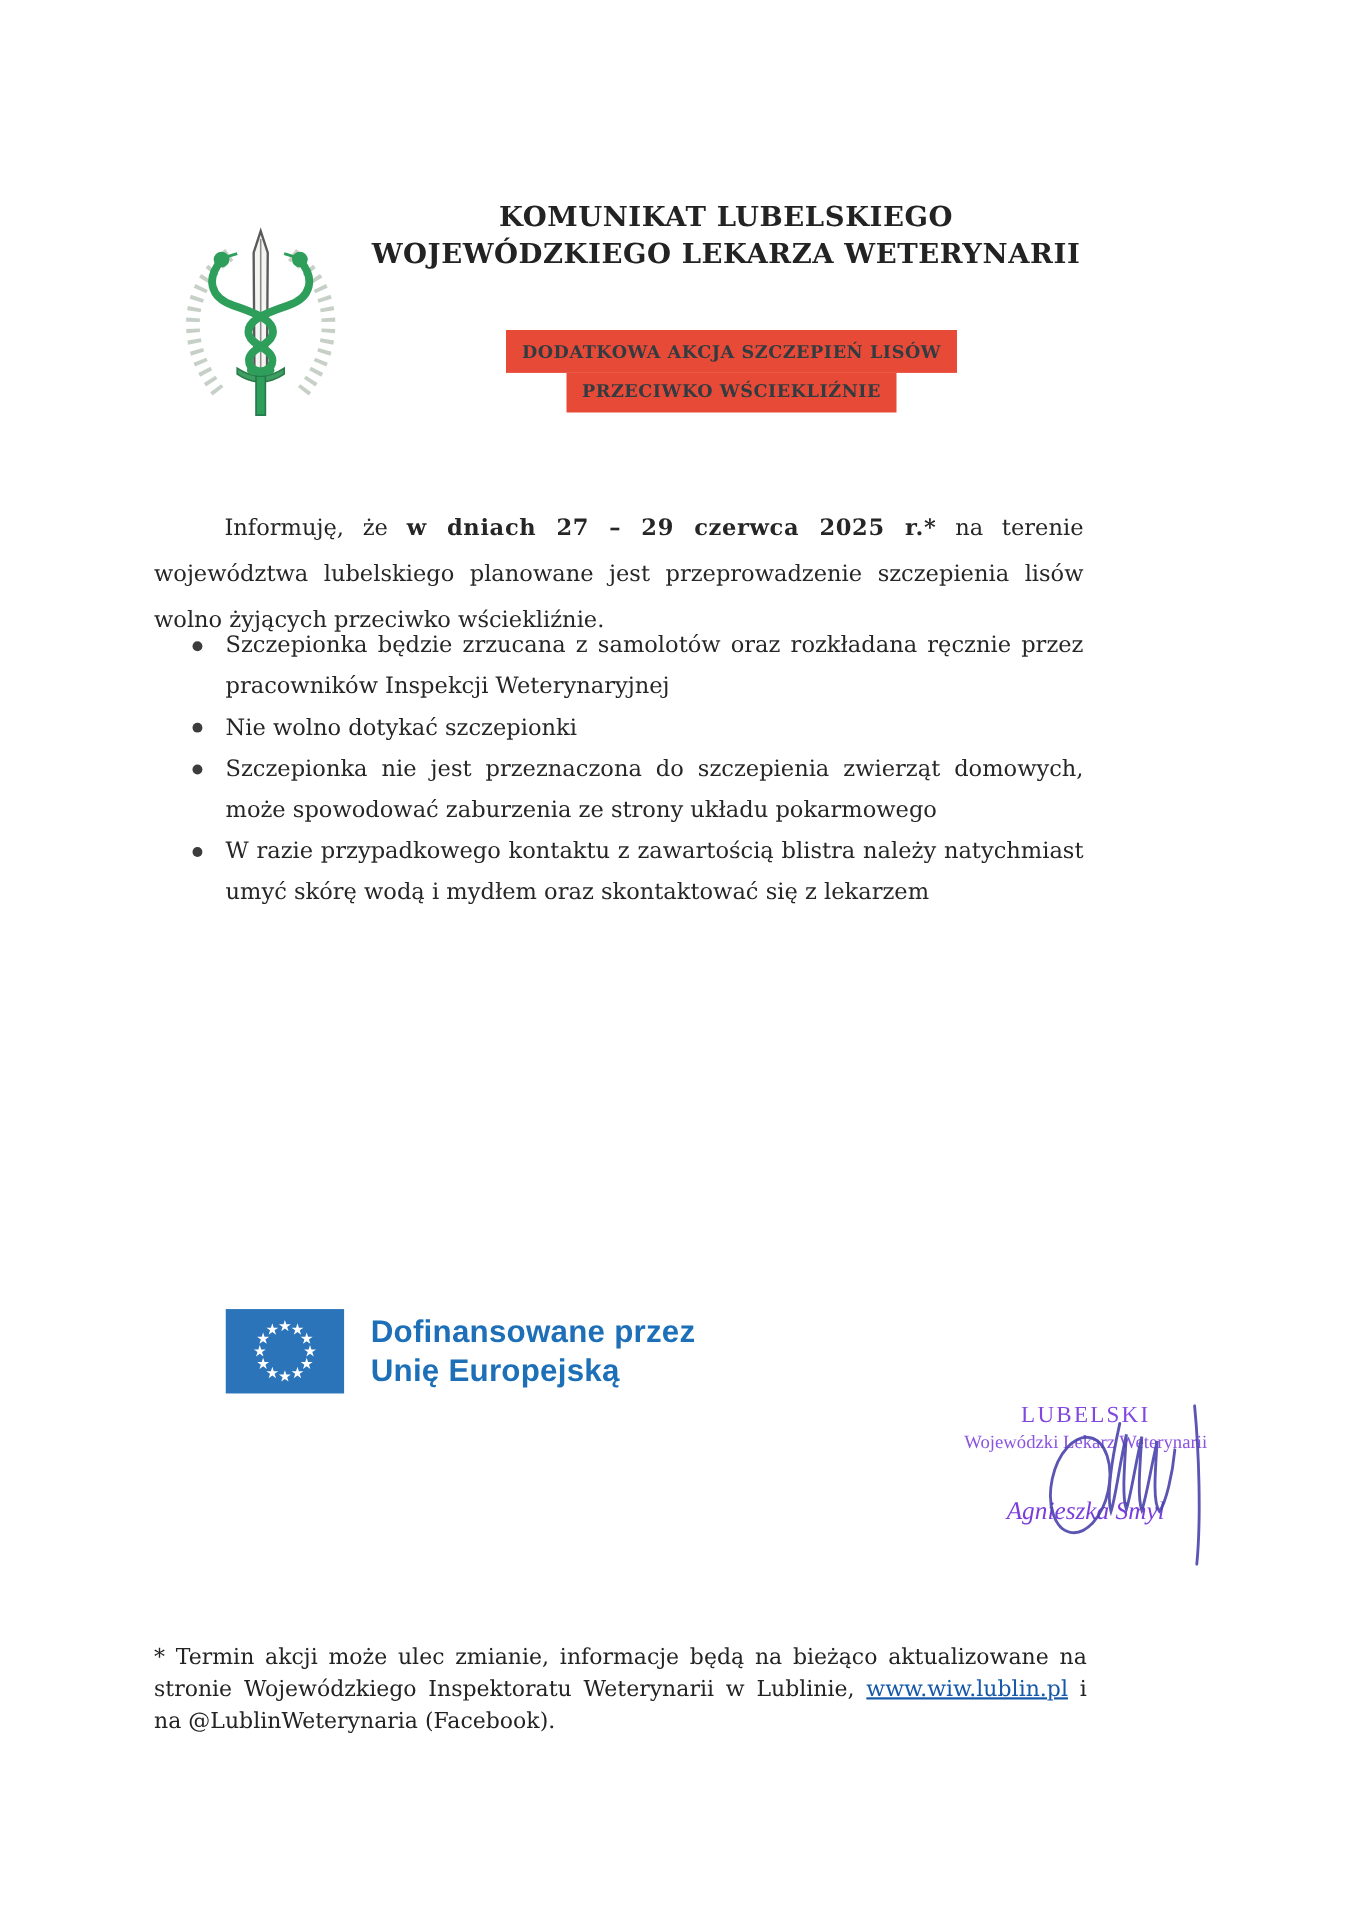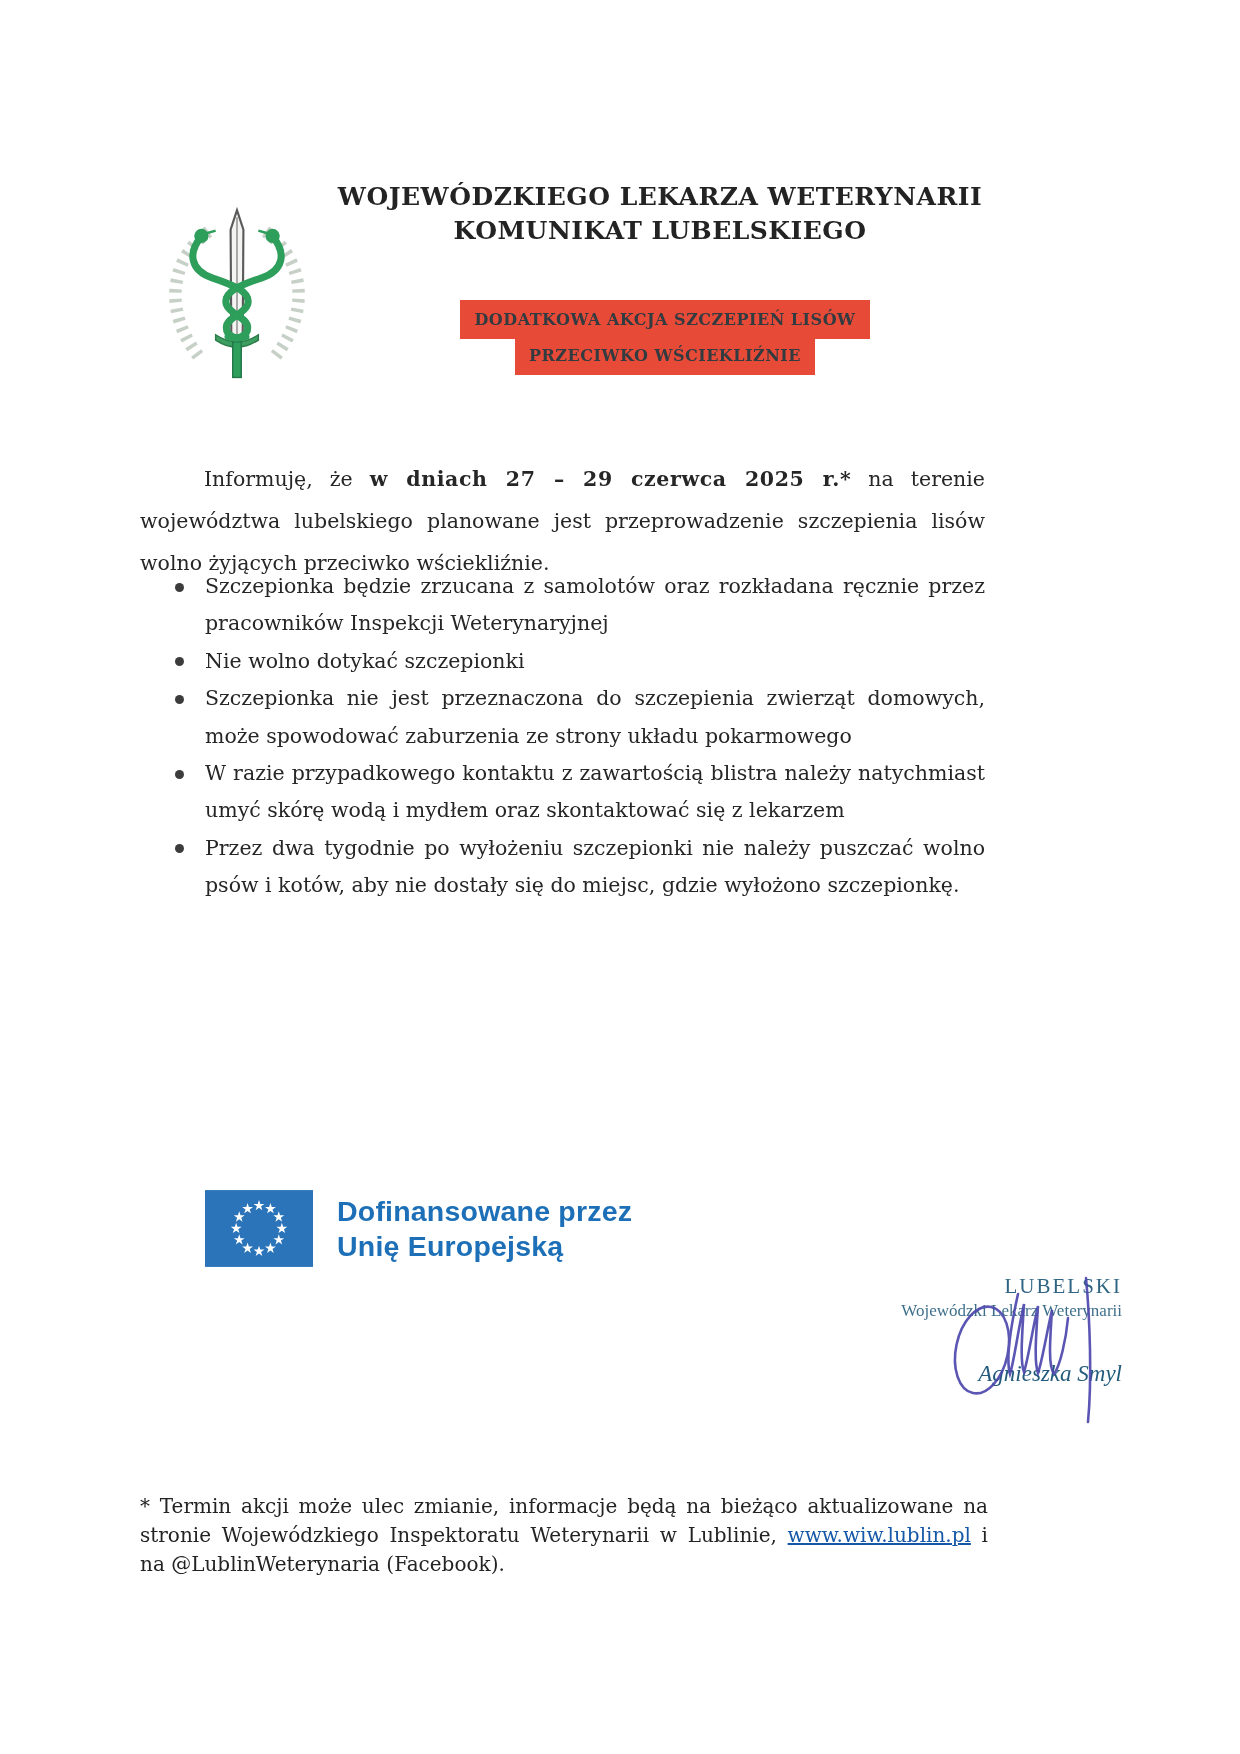--- a/index.html
+++ b/index.html
@@ -61,21 +61,21 @@
   .eu-flag{width:108px;height:77px;display:block;}
   .eu-text{
     font-family:"Liberation Sans", sans-serif;
     font-weight:bold;font-size:28.5px;line-height:35px;
     color:#1d70b7;letter-spacing:.2px;
   }
 
   
   .stamp{
     position:absolute;left:852px;top:1272px;width:270px;height:150px;
-    text-align:right;color:#0c4a6e;
+    text-align:center;color:#6d28d9;
     font-family:"Liberation Serif", serif;
   }
   .stamp .s-region{font-size:21px;letter-spacing:2px;opacity:.85;margin-top:2px;}
   .stamp .s-title{font-size:17px;opacity:.8;margin-top:2px;white-space:nowrap;}
   .stamp .s-name{font-size:23px;font-style:italic;opacity:.9;margin-top:40px;}
   .signature{position:absolute;left:940px;top:1270px;width:170px;height:160px;}
 
   
   .footnote{
     position:absolute;left:140px;top:1492px;width:848px;
@@ -105,37 +105,36 @@
       <path d="M70,19 C78,28 76,38 64,42 C52,46 42,50 44,57 C46,63 56,64 56,70 C56,75 50,77 45,75" fill="none" stroke="#2e9e5b" stroke-width="4" stroke-linecap="round"></path>
 
       <circle cx="30" cy="18.5" r="4" fill="#2e9e5b"></circle>
       <circle cx="70" cy="18.5" r="4" fill="#2e9e5b"></circle>
       <line x1="33" y1="17" x2="38" y2="15.5" stroke="#2e9e5b" stroke-width="1.4"></line>
       <line x1="67" y1="17" x2="62" y2="15.5" stroke="#2e9e5b" stroke-width="1.4"></line>
     </svg>
   </div>
 
   <div class="title">
+    <div>KOMUNIKAT LUBELSKIEGO</div>
     <div>WOJEWÓDZKIEGO LEKARZA WETERYNARII</div>
-    <div>KOMUNIKAT LUBELSKIEGO</div>
   </div>
 
   <div class="banner">
     <span class="band">DODATKOWA AKCJA SZCZEPIEŃ LISÓW</span><br>
     <span class="band second">PRZECIWKO WŚCIEKLIŹNIE</span>
   </div>
 
   <p class="intro"><span>Informuję, że </span><b>w dniach 27 – 29 czerwca 2025 r.*</b><span> na terenie województwa lubelskiego planowane jest przeprowadzenie szczepienia lisów wolno żyjących przeciwko wściekliźnie.</span></p>
 
   <ul class="bullets">
     <li><span>Szczepionka będzie zrzucana z samolotów oraz rozkładana ręcznie przez pracowników Inspekcji Weterynaryjnej</span></li>
     <li><span>Nie wolno dotykać szczepionki</span></li>
     <li><span>Szczepionka nie jest przeznaczona do szczepienia zwierząt domowych, może spowodować zaburzenia ze strony układu pokarmowego</span></li>
     <li><span>W razie przypadkowego kontaktu z zawartością blistra należy natychmiast umyć skórę wodą i mydłem oraz skontaktować się z lekarzem</span></li>
-    <li><span>Przez dwa tygodnie po wyłożeniu szczepionki nie należy puszczać wolno psów i kotów, aby nie dostały się do miejsc, gdzie wyłożono szczepionkę.</span></li>
   </ul>
 
   <div class="eu-block">
     <svg class="eu-flag" viewBox="0 0 104 74">
       <defs>
         <polygon id="star" points="0,-5.5 1.24,-1.7 5.23,-1.7 2.0,0.65 3.23,4.45 0,2.1 -3.23,4.45 -2.0,0.65 -5.23,-1.7 -1.24,-1.7" fill="#ffffff"></polygon>
       </defs>
       <rect x="0" y="0" width="104" height="74" fill="#2b74ba"></rect>
       <use href="#star" x="52" y="15"></use>
       <use href="#star" x="63" y="17.95"></use>

